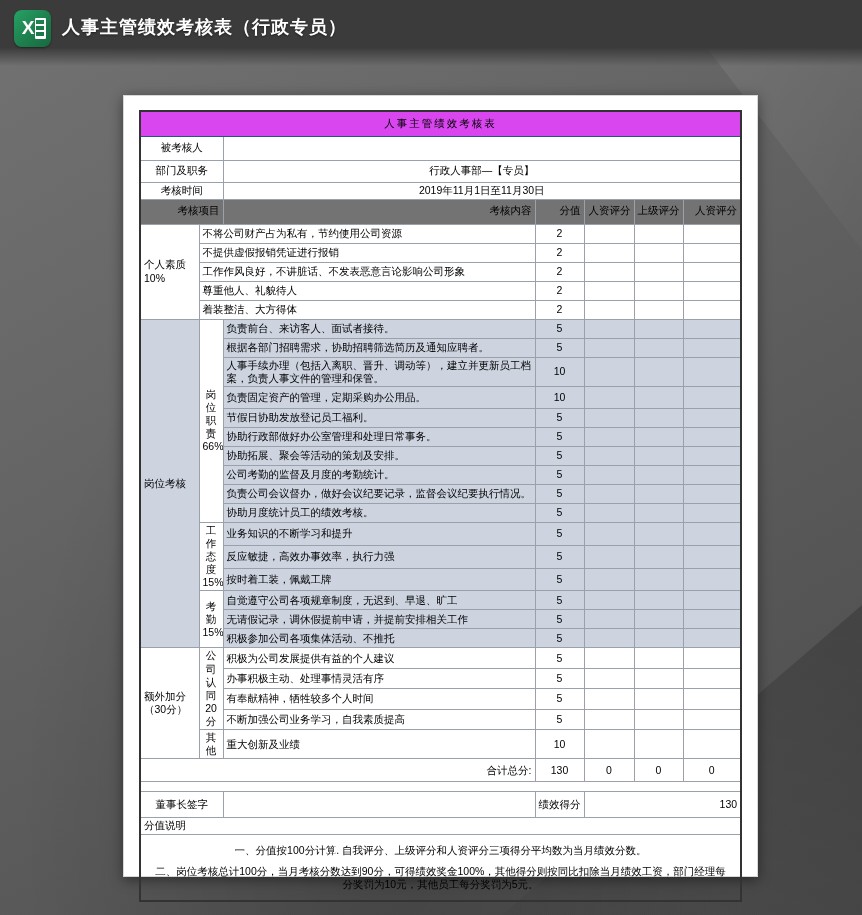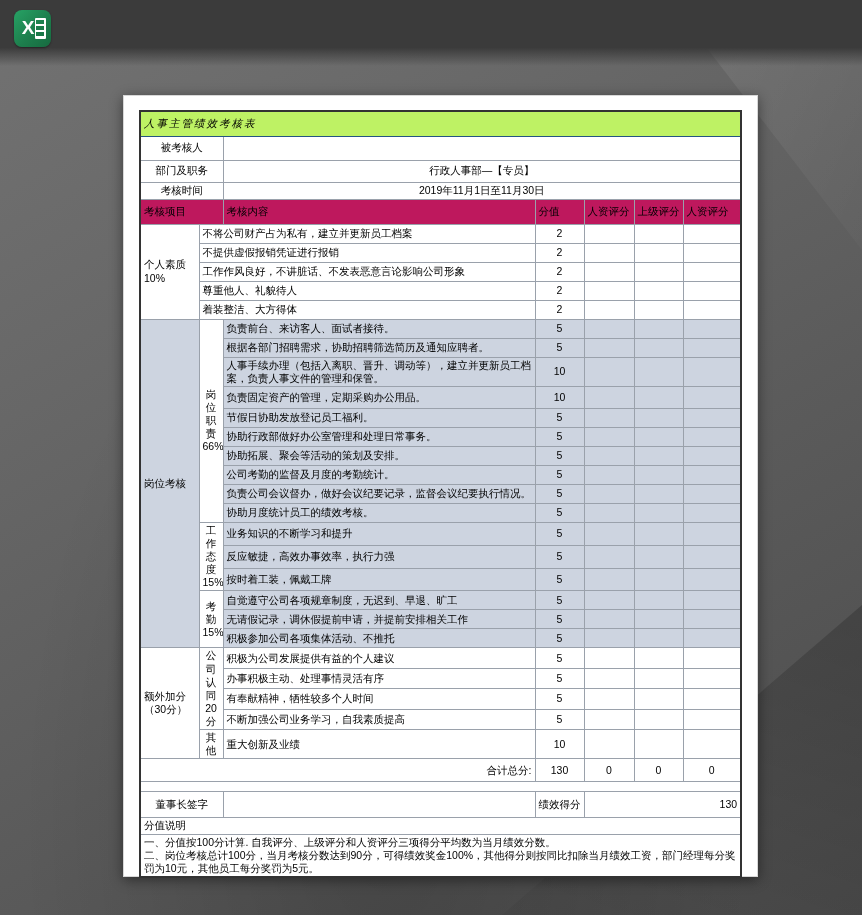--- a/index.html
+++ b/index.html
@@ -64,44 +64,43 @@
     border-collapse:collapse; table-layout:fixed;
     border:2px solid #333333;
   }
   .eval th, .eval td {
     border:1px solid #9aa1ab;
     font-size:10.5px; line-height:1.25; padding:1px 3px;
     color:#000; vertical-align:middle; overflow:hidden;
     font-weight:normal;
   }
   .t-title {
-    background:#bef264; color:#fff; font-weight:bold;
-    font-size:13.5px; text-align:left; letter-spacing:2px;
+    background:#d946ef; color:#fff; font-weight:bold;
+    font-size:13.5px; text-align:center; letter-spacing:2px;
     border-color:#255582 !important;
-    font-style:italic;
   }
   .hdr {
-    background:#be185d; color:#fff; font-weight:bold;
-    text-align:left; border:1px solid #e9edf2;
+    background:#737373; color:#fff; font-weight:bold;
+    text-align:right; border:1px solid #e9edf2;font-family:Liberation Mono, monospace;
   }
   .inf-l { font-weight:bold; text-align:center; }
   .inf-v { font-weight:bold; text-align:center; }
   .lblA  { font-weight:bold; text-align:left; padding:0 2px; }
   .subB  { font-weight:bold; text-align:center; padding:0 1px; line-height:1.15; }
   .cnt   { text-align:left; }
   .scr   { text-align:center; font-weight:bold; }
   .emp   { }
   .sec   { background:#CDD4E0; }
   .tot-l { text-align:right; font-weight:bold; font-size:11px; padding-right:6px; }
   .sign-l{ font-weight:bold; text-align:center; }
   .res-l { font-weight:bold; }
   .res-v { text-align:right; padding-right:4px; }
   .nt-h  { text-align:left;margin-top:33px; }
   .nt-box{ border:2px solid #000; padding:2px 5px; line-height:1.45; }
-  .nt-line { margin:0; }
+  .nt-line { margin:8px;text-align:center; }
   tr.rh25>th, tr.rh25>td { height:25px; }
   tr.rh24>td { height:24px; }
   tr.rh22>td { height:22px; }
   tr.rh17>td { height:17px; }
   tr.rh19>td { height:19px; }
   tr.rh28>td { height:28px; }
   tr.rh23>td { height:23px; }
   tr.rh10>td { height:10px; }
   tr.rh26>td { height:26px;margin-top:48px; }
   tr.rh16>td { height:16px; }
@@ -113,20 +112,21 @@
 <div class="bg"></div>
 <div class="facet-tr"></div>
 <div class="facet-br"></div>
 <div class="bg-vignette"></div>
 
 <div class="titlebar">
   <div class="excel-icon">
     <span class="xi-x">X</span>
     <span class="xi-sheet"></span>
   </div>
+  <div class="window-title">人事主管绩效考核表（行政专员）</div>
 </div>
 
 <div class="page">
   <table class="eval">
     <colgroup>
       <col style="width:59px">
         <col style="width:24px">
         <col style="width:312px">
       <col style="width:49px">
         <col style="width:50px">
@@ -159,21 +159,21 @@
         <th class="hdr">人资评分</th>
         <th class="hdr">上级评分</th>
         <th class="hdr">人资评分</th>
       </tr>
 
       <tr class="rh19">
         <td class="lblA two-line" rowspan="5">
           <span>个人素质</span>
           <span>10%</span>
         </td>
-        <td class="cnt" colspan="2">不将公司财产占为私有，建立并更新员工档案</td>
+        <td class="cnt" colspan="2">不将公司财产占为私有，节约使用公司资源</td>
         <td class="scr">2</td>
         <td class="emp"></td>
         <td class="emp"></td>
         <td class="emp"></td>
       </tr>
       <tr class="rh19">
         <td class="cnt" colspan="2">不提供虚假报销凭证进行报销</td>
         <td class="scr">2</td>
         <td class="emp"></td>
         <td class="emp"></td>

